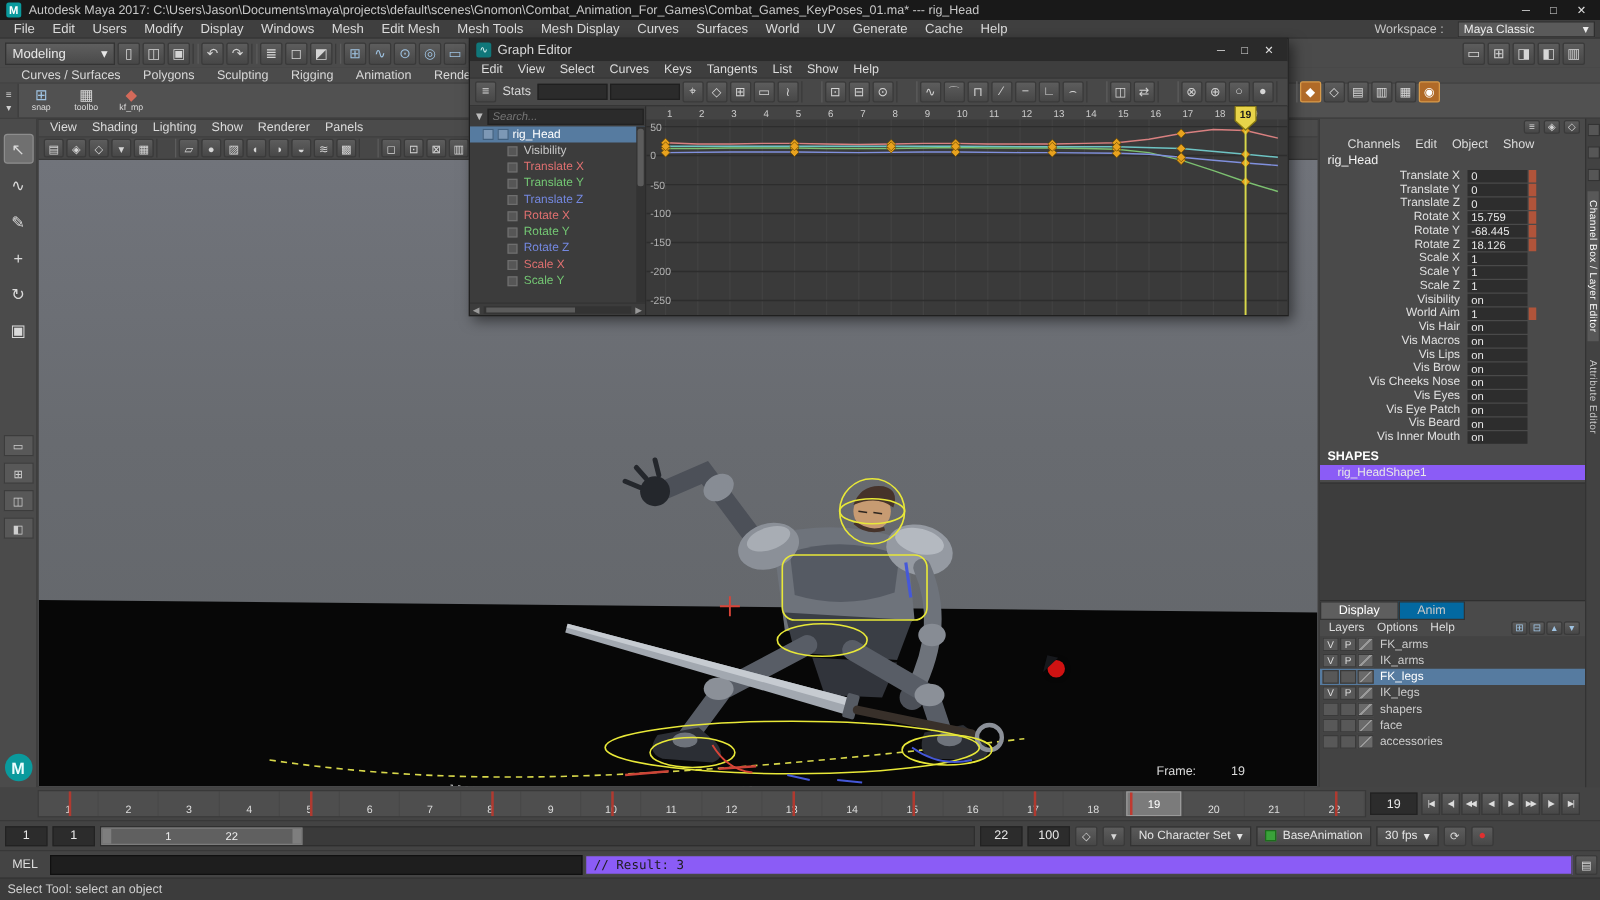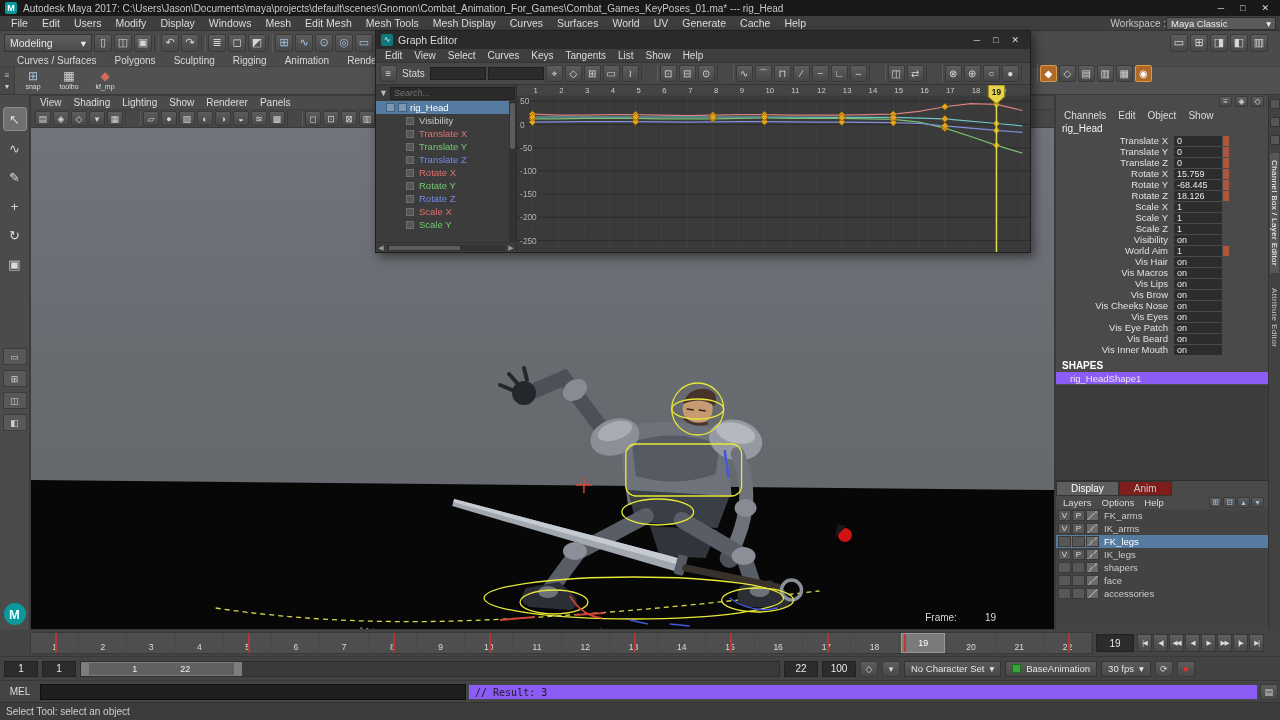--- a/index.html
+++ b/index.html
@@ -7,21 +7,21 @@
 body{position:relative;background:#454545;font-family:"Liberation Sans",sans-serif;color:#ccc;overflow:hidden;font-size:11px}
 .abs{position:absolute}
 
 .titlebar{left:0;top:0;width:1280px;height:16px;background:#191919;display:flex;align-items:center;gap:6px;padding:0 5px;font-size:10px;color:#c8c8c8}
 .m-logo{width:12px;height:12px;background:#0a9a9d;border-radius:2px;color:#fff;font-size:9px;line-height:12px;text-align:center;font-weight:bold;flex:none}
 .win-controls{margin-left:auto;display:flex;gap:16px;padding-right:6px;font-size:9px;color:#ddd}
 .win-controls span{cursor:default}
 
 .menubar{left:0;top:16px;width:1280px;height:15px;background:#3f3f3f;display:flex;align-items:center;padding:0 4px;border-bottom:1px solid #333}
 .mi{padding:0 7px;font-size:10.5px;color:#dcdcdc;white-space:nowrap}
-.workspace{margin-left:auto;display:flex;align-items:center;gap:0;font-size:10px;color:#c6c6c6}
+.workspace{margin-left:auto;display:flex;align-items:center;gap:11px;font-size:10px;color:#c6c6c6}
 .ws-select{width:110px;height:13px;background:#5a5a5a;border:1px solid #2e2e2e;font-size:9.5px;color:#ececec;display:flex;align-items:center;justify-content:space-between;padding:0 4px}
 
 .statusline{left:0;top:31px;width:1280px;height:23px;background:#4b4b4b;border-b
 ottom:1px solid #3a3a3a;display:flex;align-items:center;padding:0 4px;gap:2px}
 .mode-select{width:88px;height:18px;background:linear-gradient(#5f5f5f,#4a4a4a);border:1px solid #333;display:flex;align-items:center;justify-content:space-between;padding:0 5px;font-size:10.5px;color:#e8e8e8}
 .sicon{width:18px;height:18px;background:linear-gradient(#5d5d5d,#474747);border:1px solid #3a3a3a;border-radius:2px;display:flex;align-items:center;justify-content:center;font-size:11px;color:#d5d5d5;flex:none}
 .sicon.sep{width:5px;background:none;border:none;border-left:1px solid #3a3a3a;border-right:1px solid #5c5c5c;border-radius:0;height:16px}
 .sicon.hl-orange{background:#b06a28;border-color:#d89a4a;color:#fff}
 .sl-right{margin-left:auto;display:flex;gap:2px;padding-right:8px}
 
@@ -76,35 +76,35 @@
 .ge-hscroll{height:10px;display:flex;align-items:center;background:#3c3c3c;border-top:1px solid #333;font-size:7px;color:#999}
 .ge-hscroll .harrow{width:10px;text-align:center}
 .ge-hscroll .htrack{flex:1;height:6px;background:#333;margin:0 1px;position:relative}
 .ge-hscroll .hthumb{position:absolute;left:2px;top:1px;width:60%;height:4px;background:#5c5c5c}
 .ge-graph{flex:1;position:relative;background:#353535}
 #ge-svg{position:absolute;inset:0;width:100%;height:100%}
 
 .rightpanel{left:1055px;top:95px;width:213px;height:535px;background:#4a4a4a;border-left:1px solid #3a3a3a;display:flex;flex-direction:column;font-size:10px}
 .cb-top{height:13px;display:flex;justify-content:flex-end;gap:3px;padding:1px 4px}
 .cb-top .sicon{width:13px;height:11px;font-size:8px}
-.cb-menus{height:14px;display:flex;align-items:center;padding:0 2px;color:#ddd}
+.cb-menus{height:14px;display:flex;align-items:center;padding:0 16px;color:#ddd}
 .cb-menus .mi{padding:0 6px;font-size:10px}
 .cb-object{height:13px;padding-left:6px;color:#f2f2f2;display:flex;align-items:center;font-size:10px}
 .cb-row{height:11px;display:flex;align-items:center}
 .cb-name{width:118px;text-align:right;padding-right:6px;color:#e0e0e0;font-size:9.5px;white-space:nowrap}
 .cb-val{width:48px;height:10px;background:#2d2d2d;color:#e8e8e8;font-size:9px;padding:0 3px;line-height:10px}
 .cb-key{width:6px;height:10px;margin-left:1px}
 .cb-key.keyed{background:#b0543a}
 .cb-shapes-label{height:14px;padding-left:6px;font-weight:bold;color:#fff;display:flex;align-items:center;margin-top:3px;font-size:10px}
 .cb-shape-row{height:12px;background:#8b5cf6;padding-left:14px;color:#e8e8e8;display:flex;align-items:center;font-size:9.5px}
 .cb-empty{flex:1;background:#3d3d3d;border-top:1px solid #333;margin-top:2px}
 
 .le{height:150px;display:flex;flex-direction:column;background:#4a4a4a;border-top:1px solid #2f2f2f;flex:none}
 .le-tabs{height:15px;display:flex}
-.le-tab{padding:0 14px;display:flex;align-items:center;background:#7f1d1d;border:1px solid #333;font-size:10px;color:#c8c8c8}
+.le-tab{padding:0 14px;display:flex;align-items:center;background:#0369a1;border:1px solid #333;font-size:10px;color:#c8c8c8}
 .le-tab.active{background:#5e5e5e;color:#fff}
 .le-menus{height:13px;display:flex;align-items:center;padding:0 2px}
 .le-menus .mi{padding:0 5px;font-size:9.5px}
 .le-mini{margin-left:auto;display:flex;gap:1px;padding-right:2px}
 .le-mini .sicon{width:13px;height:11px;font-size:8px}
 .le-rows{flex:1;display:flex;flex-direction:column;background:#434343}
 .layer-row{height:13px;display:flex;align-items:center;gap:1px;padding:0 2px}
 .layer-row.selected{background:#567ba0;color:#fff}
 .lbox{width:13px;height:11px;background:#585858;border:1px solid #3a3a3a;font-size:8px;display:flex;align-items:center;justify-content:center;color:#ddd;flex:none}
 .lswatch{width:13px;height:11px;background:#6a6a6a;border:1px solid #3a3a3a;background-image:linear-gradient(135deg,transparent 45%,#9a9a9a 45%,#9a9a9a 55%,transparent 55%);flex:none}

